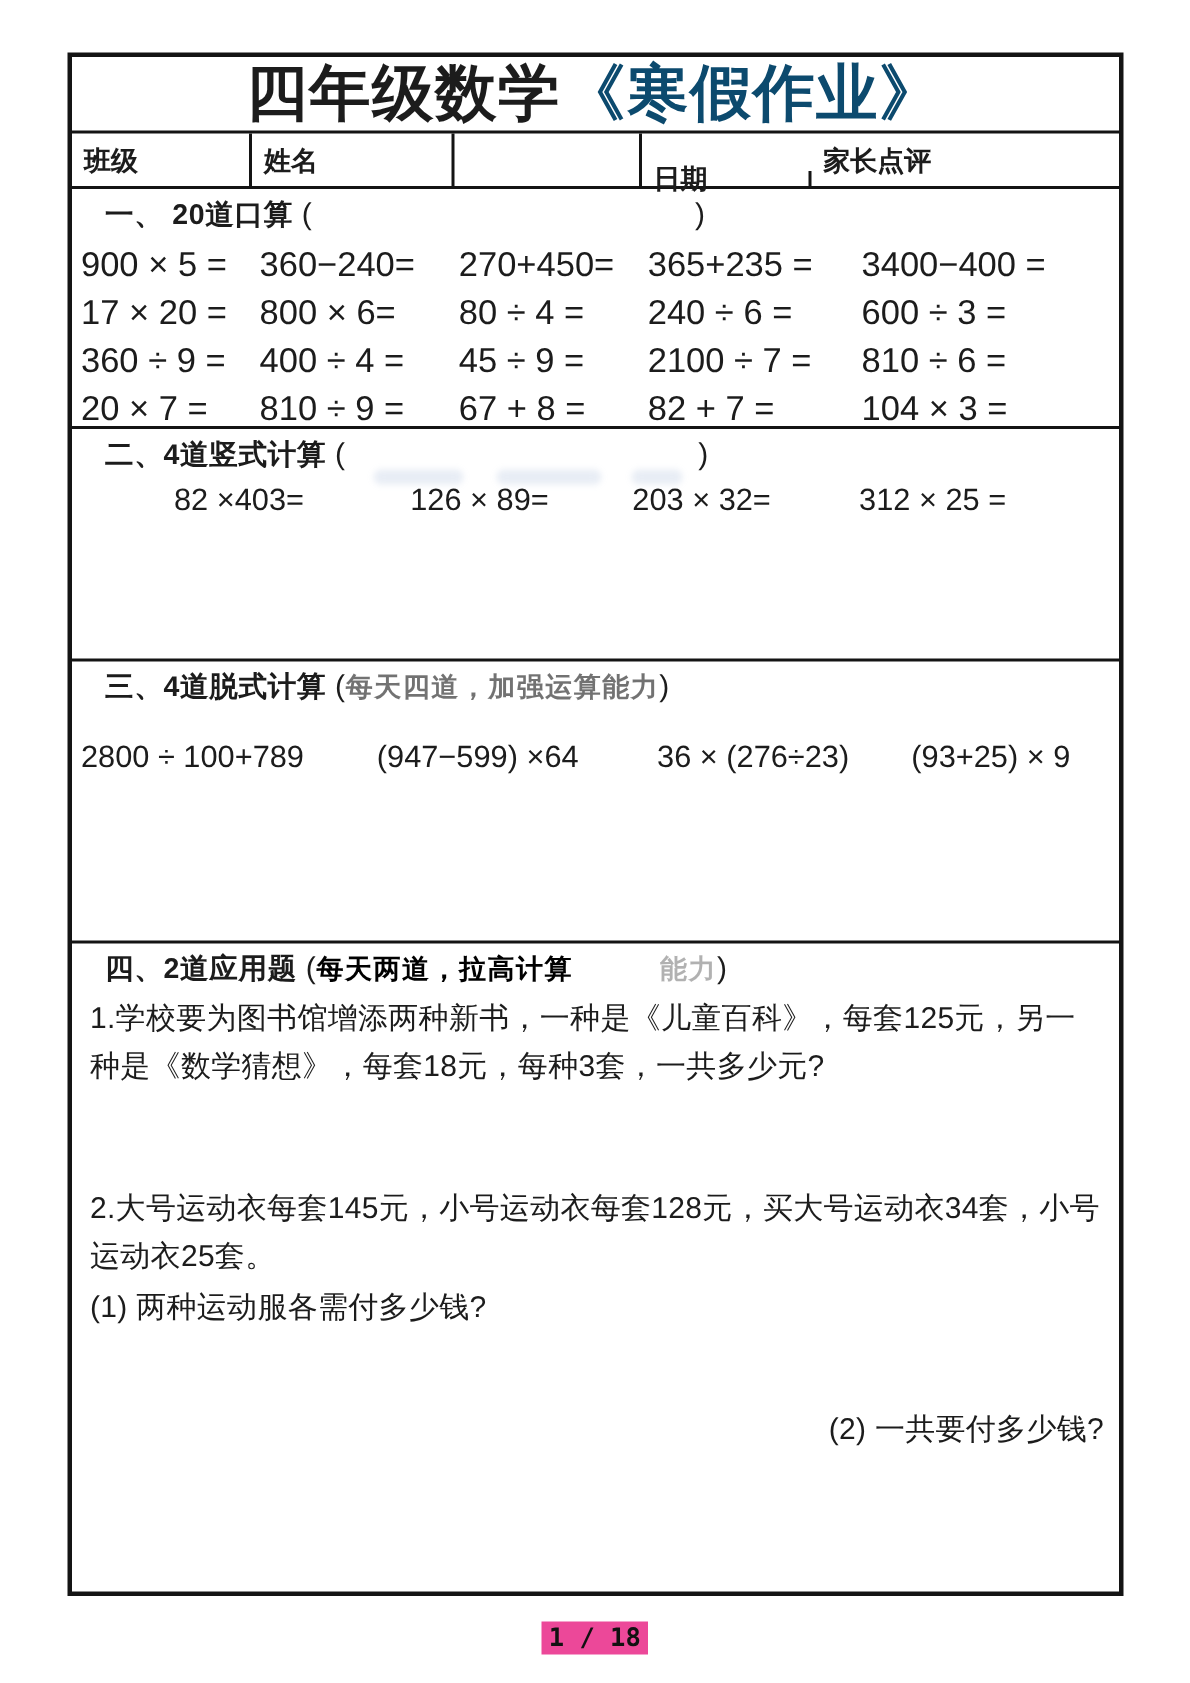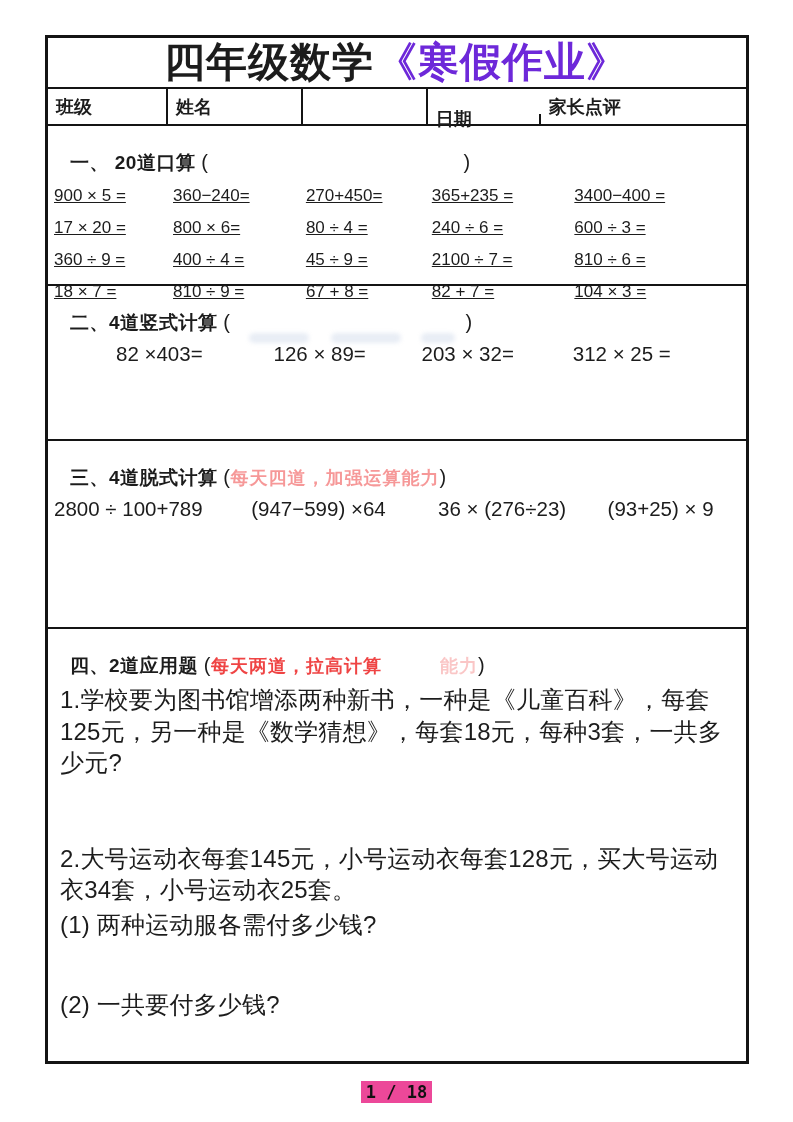--- a/index.html
+++ b/index.html
@@ -14,68 +14,68 @@
     border:3px solid #141414; display:flex; flex-direction:column; background:#fff;
   }
   
   .title-row {
     height:51px; border-bottom:2px solid #141414;
     display:flex; align-items:center; justify-content:center;
     font-family:"Liberation Serif","DejaVu Serif",serif;
     font-weight:bold; font-size:41px; letter-spacing:1px; white-space:nowrap;
     line-height:1;
   }
-  .title-red { color:#6d28d9; margin:0 2px; }
+  .title-red { color:#0c4a6e; margin:0 2px; }
   
   .info-row { height:37px; border-bottom:2px solid #141414; display:flex; font-weight:bold; font-size:18px; }
   .info-cell { border-right:2px solid #141414; display:flex; align-items:center; padding-left:8px; }
   .info-cell:last-child { border-right:none; }
   .ic0 { width:17.2%; } .ic1 { width:19.4%;text-align:center; } .ic2 { width:17.8%; } .ic3 { width:16.2%;margin-top:25px; } .ic4 { width:29.4%;border-radius:16px; }
   
   .section { border-bottom:2px solid #141414; position:relative; }
   .sec-heading {
-    font-weight:bold; font-size:19px; padding:24px 0 2px 22px; white-space:nowrap;
+    font-weight:bold; font-size:19px; padding:4px 0 2px 22px; white-space:nowrap;
     letter-spacing:0.5px;
   }
   .paren { font-weight:normal; font-size:20px; }
   .paren-gap { display:inline-block; position:relative; }
   .gap-w1 { width:255px; } .gap-w2 { width:235px; }
   .smudge { position:absolute; top:4px; height:10px; border-radius:6px;
     background:rgba(110,140,190,0.16); filter:blur(2px); }
   .sm-a { left:18px; width:60px; } .sm-b { left:100px; width:70px; } .sm-c { left:190px; width:34px; }
-  .note-blue { color:#ef4444; font-weight:bold; font-size:18px; letter-spacing:1px; }
+  .note-blue { color:#000000; font-weight:bold; font-size:18px; letter-spacing:1px; }
   .note-faded { opacity:0.55; }
   .note-ghost { opacity:0.30; margin-left:58px; }
   
   .s1 { height:160px; }
   .s1-grid {
     display:grid; padding-left:6px; margin-top:2px;
     grid-template-columns:17.2% 19.2% 18.2% 20.6% 24.8%;
     grid-auto-rows:32px; align-items:center;
-    font-size:17px; white-space:nowrap;text-decoration:underline;
+    font-size:23px; white-space:nowrap;
   }
   
   .s2 { height:155px; }
   .s2-row {
     display:grid; grid-template-columns:25% 23.5% 24% 27.5%;
     padding-left:68px; margin-top:4px; font-size:20.5px; white-space:nowrap;
   }
   
   .s3 { height:188px; }
   .s3-row {
     display:grid; grid-template-columns:28.5% 27% 24.5% 20%;
-    padding-left:6px; margin-top:4px; font-size:20.5px; white-space:nowrap;
+    padding-left:6px; margin-top:20px; font-size:20.5px; white-space:nowrap;
   }
   
   .s4 { flex:1; border-bottom:none; }
-  .s4 .para { font-size:24px; line-height:31.5px; padding:0 10px 0 12px; letter-spacing:0.2px; }
+  .s4 .para { font-size:20px; line-height:31.5px; padding:0 10px 0 12px; letter-spacing:0.2px; }
   .p1 { margin-top:3px; }
   .p2 { margin-top:64px; }
   .q1 { margin-top:3px; }
-  .q2 { margin-top:49px; }
+  .q2 { margin-top:49px;text-align:right; }
   
   .footer { position:absolute; left:0; width:100%; top:1081px; text-align:center; }
   .page-ind {
     display:inline-block; background:#ec4899; color:#111; font-weight:bold;
     font-size:17px; padding:1px 5px; font-family:"DejaVu Sans Mono","Liberation Mono",monospace;
   }
 </style>
 </head>
 <body>
 
@@ -109,21 +109,21 @@
         <span>17 × 20 =</span>
         <span>800 × 6=</span>
         <span>80 ÷ 4 =</span>
         <span>240 ÷ 6 =</span>
         <span>600 ÷ 3 =</span>
         <span>360 ÷ 9 =</span>
         <span>400 ÷ 4 =</span>
         <span>45 ÷ 9 =</span>
         <span>2100 ÷ 7 =</span>
         <span>810 ÷ 6 =</span>
-        <span>18 × 7 =</span>
+        <span>20 × 7 =</span>
         <span>810 ÷ 9 =</span>
         <span>67 + 8 =</span>
         <span>82 + 7 =</span>
         <span>104 × 3 =</span>
       </div>
     </div>
 
     <div class="section s2">
       <div class="sec-heading">
         <span>二、4道竖式计算</span>

